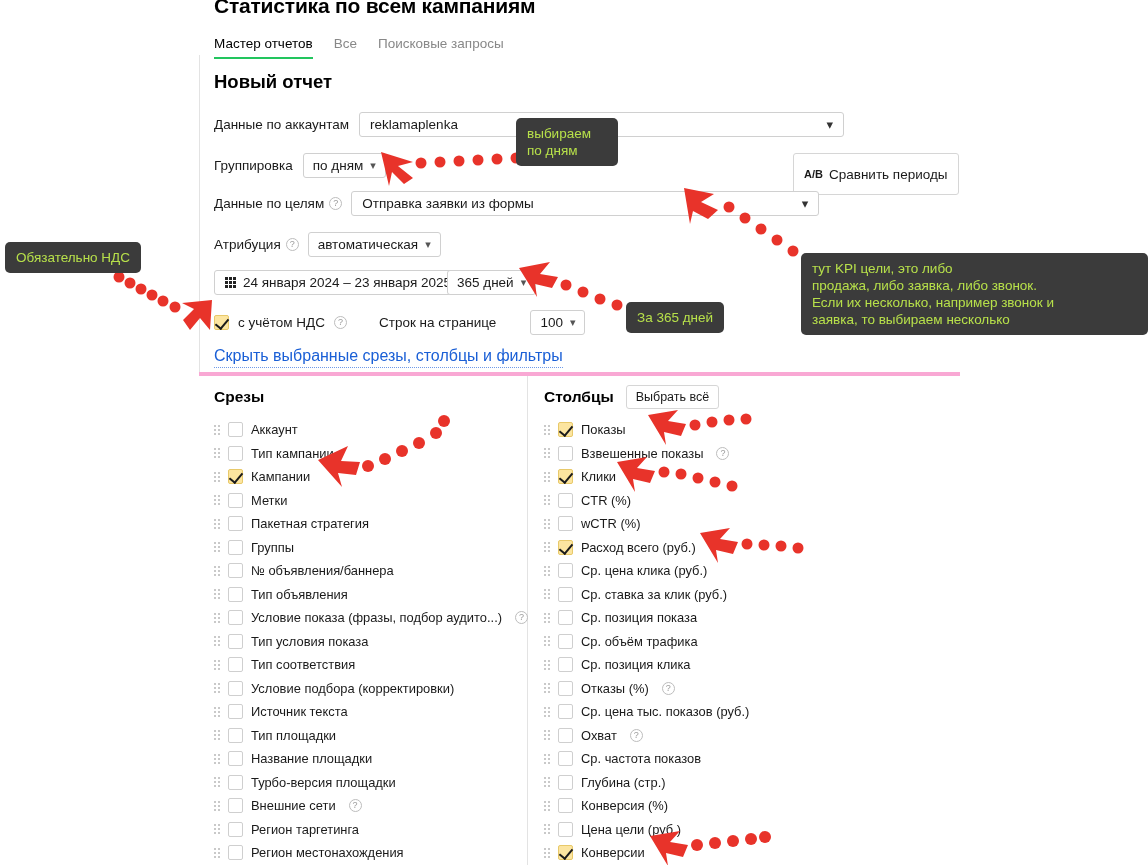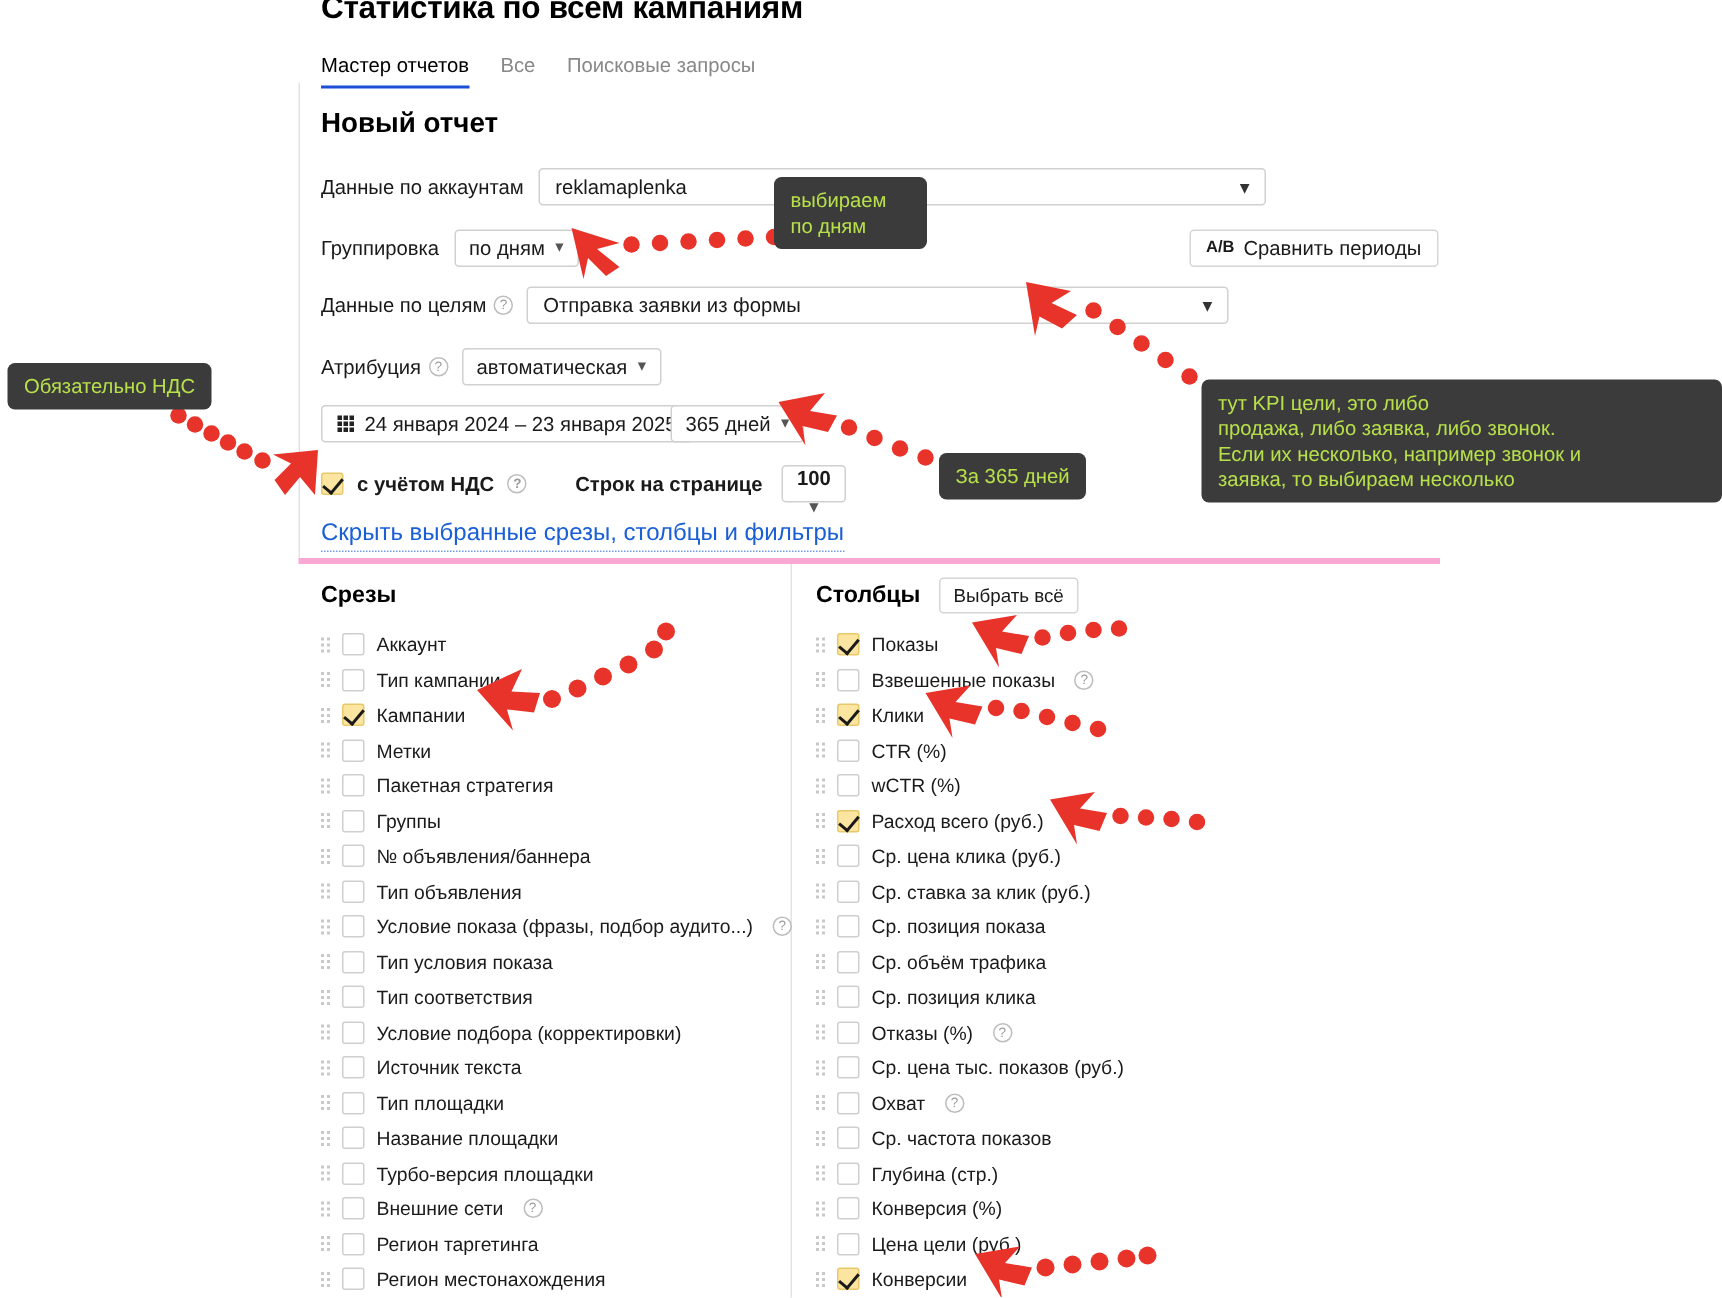--- a/index.html
+++ b/index.html
@@ -17,21 +17,21 @@
   
   .vrule-left { position:absolute; left:199px; top:55px; width:1px; height:318px; background:#e3e3e3; }
 
   
   .page-title {
     position:absolute; left:214px; top:-6px;
     font-size:21px; font-weight:bold; letter-spacing:-.2px;
   }
   .tabs { position:absolute; left:214px; top:36px; display:flex; gap:21px; align-items:flex-start; }
   .tab { font-size:13.5px; color:#888; padding-bottom:6px; cursor:pointer; white-space:nowrap; }
-  .tab.active { color:#000; border-bottom:2px solid #1d4ed8; }
+  .tab.active { color:#000; border-bottom:2px solid #22c55e; }
   .section-title {
     position:absolute; left:214px; top:71px;
     font-size:18.5px; font-weight:bold;
   }
 
   
   .row { position:absolute; display:flex; align-items:center; }
   .lbl { font-size:13.5px; color:#1a1a1a; white-space:nowrap; }
   .qm {
     display:inline-block; width:13px; height:13px; border-radius:50%;
@@ -46,40 +46,40 @@
   }
   .sel-sm {
     height:25px; border:1px solid #d0d0d0; border-radius:3px; background:#fff;
     display:inline-flex; align-items:center; gap:7px; padding:0 9px;
     font-size:13.5px; color:#1a1a1a; cursor:pointer; white-space:nowrap;
   }
   .chev { font-size:11px; color:#555; line-height:1; }
   .chev-big { font-size:13px; color:#333; }
 
   .btn-compare {
-    position:absolute; left:793px; top:153px; height:25px;
+    position:absolute; left:793px; top:153px; height:42px;
     border:1px solid #d6d6d6; border-radius:3px; background:#fff;
     display:flex; align-items:center; gap:6px; padding:0 10px;
     font-size:13.5px; color:#1a1a1a; cursor:pointer; white-space:nowrap;
   }
   .ab-icon { font-size:11px; font-weight:bold; line-height:1; }
 
   .datebox {
     position:absolute; left:214px; top:270px; height:25px;
     border:1px solid #d0d0d0; border-radius:3px; background:#fff;
     display:flex; align-items:center; gap:7px; padding:0 10px;
     font-size:13.5px; color:#1a1a1a; cursor:pointer; white-space:nowrap;
   }
   .cal-icon { display:grid; grid-template-columns:repeat(3,3px); grid-template-rows:repeat(3,3px); gap:1px; }
   .cal-icon i { background:#222; display:block; width:3px; height:3px; }
 
   .days-sel { position:absolute; left:447px; top:270px; }
 
   
-  .nds-row { position:absolute; left:214px; top:310px; display:flex; align-items:center; gap:9px;font-weight:bold; }
+  .nds-row { position:absolute; left:214px; top:310px; display:flex; align-items:center; gap:9px; }
   .rows-sel { margin-left:23px; }
 
   
   .cb {
     width:15px; height:15px; border:1px solid #cfcfcf; border-radius:2px;
     background:#fff; flex:none; position:relative; cursor:pointer;
   }
   .cb.on { background:#fce5a0; border-color:#e8c96a; }
   .cb.on::after {
     content:""; position:absolute; left:3px; top:0px;
@@ -197,21 +197,21 @@
   <div class="sel-sm days-sel">
     <span>365 дней</span>
     <span class="chev">▾</span>
   </div>
 
   <div class="nds-row">
     <span class="cb on"></span>
     <span class="lbl">с учётом НДС</span>
     <span class="qm" style="margin-left:0;">?</span>
     <span class="lbl rows-sel">Строк на странице</span>
-    <div class="sel-sm" style="margin-left:4px;flex-direction:column;">
+    <div class="sel-sm" style="margin-left:25px;">
       <span>100</span>
       <span class="chev">▾</span>
     </div>
   </div>
 
   <div class="hidelink">Скрыть выбранные срезы, столбцы и фильтры</div>
 
   <div class="panel">
     <div class="vsep"></div>
 

